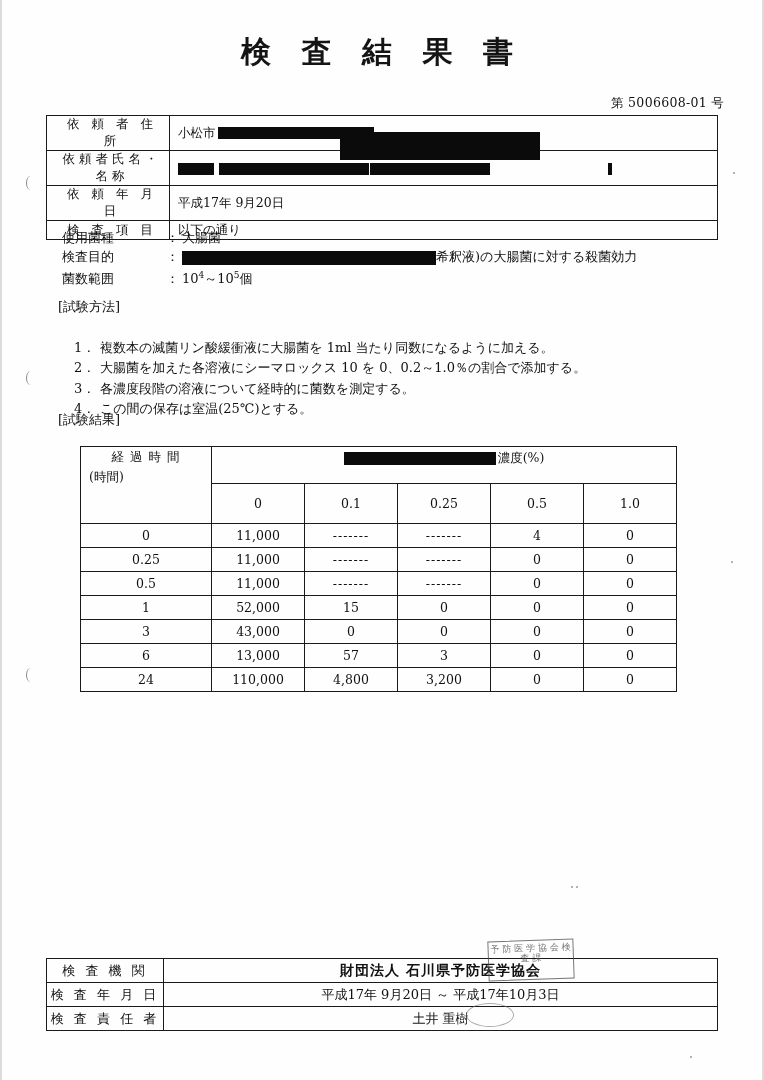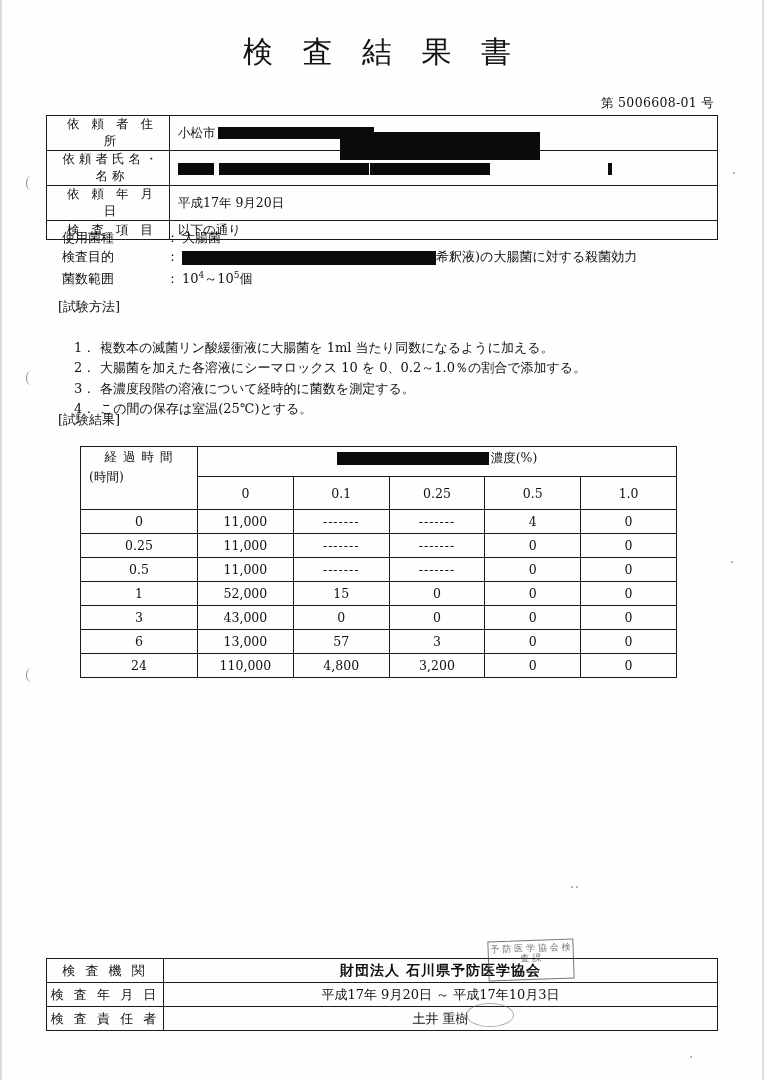--- a/index.html
+++ b/index.html
@@ -23,28 +23,28 @@
     background: #fefefe;
   }
   
   .doc-title {
     position: absolute;
     left: 0; top: 32px;
     width: 764px;
     text-align: center;
     font-size: 30px;
     letter-spacing: 10px;
-    font-weight: normal;
+    font-weight: bold;
     color: #141414;
     font-family: "DejaVu Serif", serif;
   }
   
   .doc-number {
     position: absolute;
-    right: 50px;
+    right: 40px;
     top: 95px;
     font-size: 12.5px;
     letter-spacing: 0.3px;
     font-family: "DejaVu Serif", serif;
   }
   
   .info-table {
     position: absolute;
     left: 46px;
     top: 115px;
@@ -136,21 +136,21 @@
     border: 1px solid #1a1a1a;
     font-size: 12.5px;
     text-align: center;
     height: 21px;
     font-weight: normal;
     font-family: "DejaVu Serif", serif;
   }
   .result-table .corner {
     width: 96px;
     position: relative;
-    padding: 10px;
+    padding: 17px;
     height: 42px;
     vertical-align: top;
   }
   .corner .l1 {
     position: absolute;
     left: 0; right: 0; top: 2px;
     letter-spacing: 1px;
   }
   .corner .l2 {
     position: absolute;

